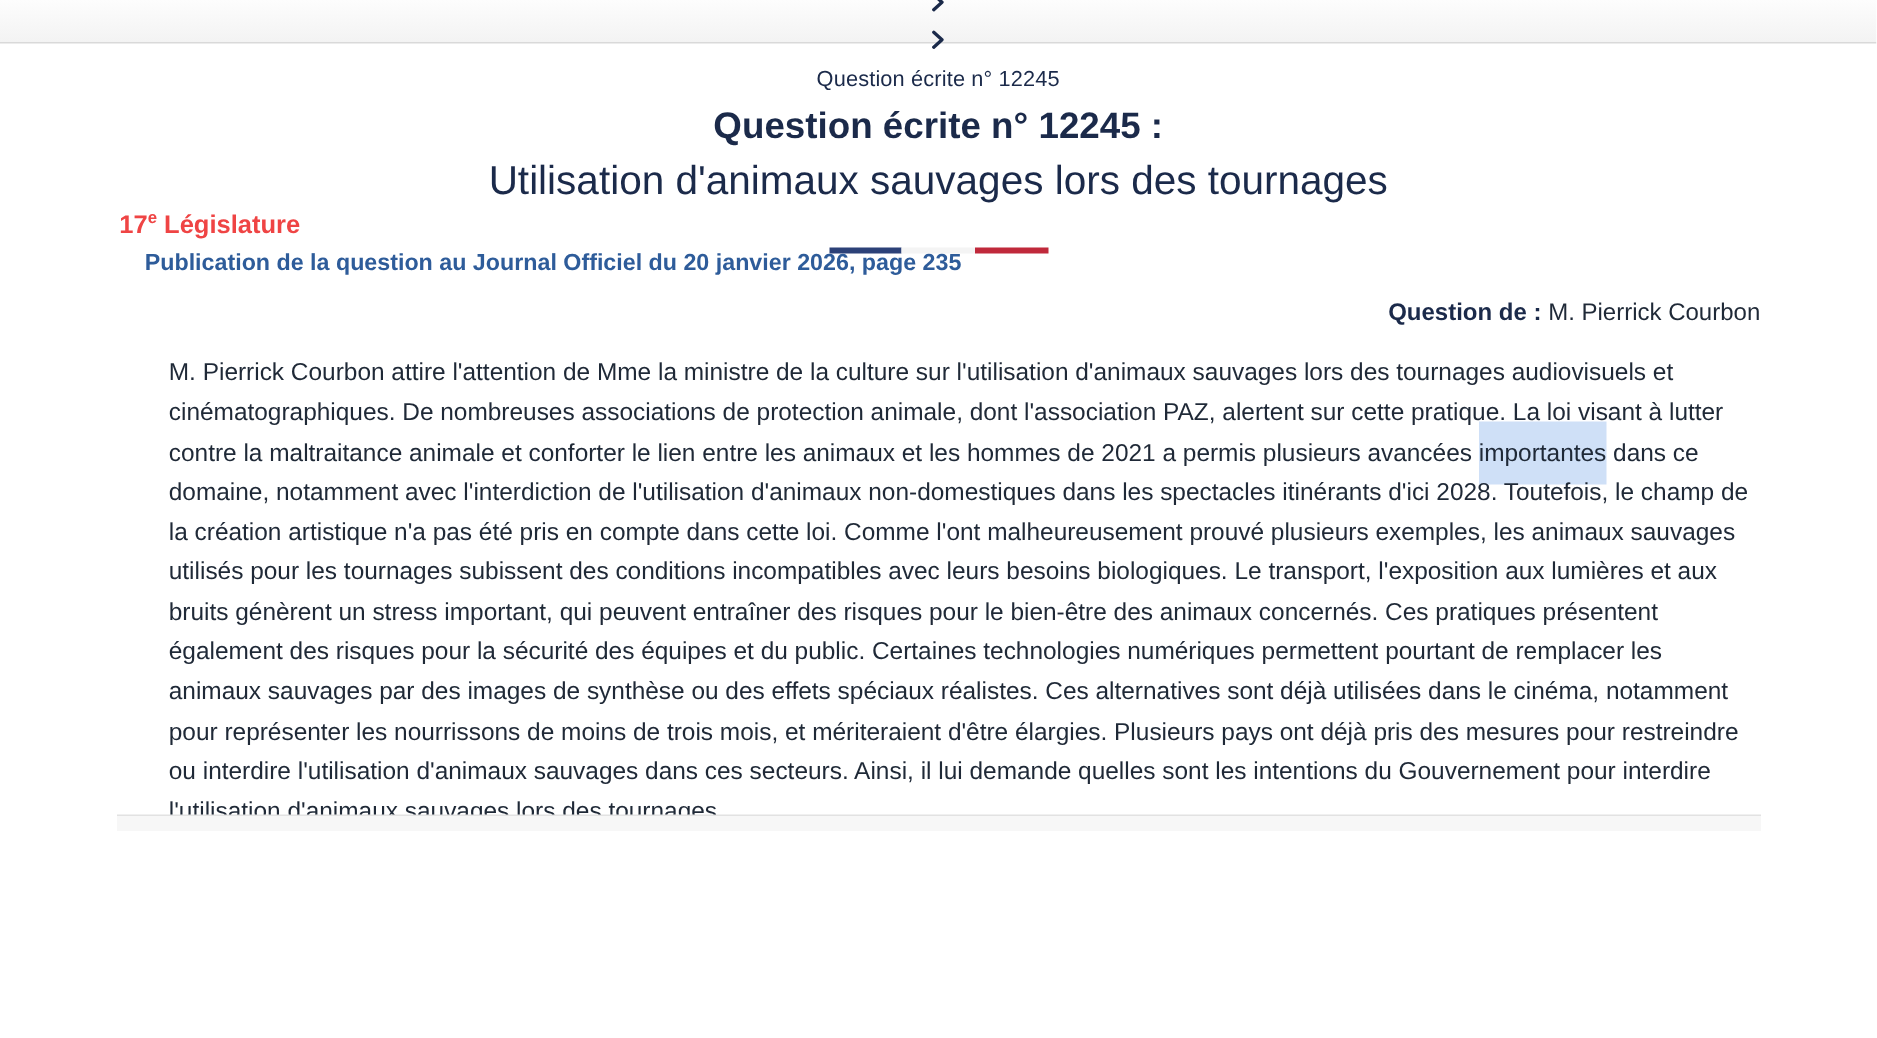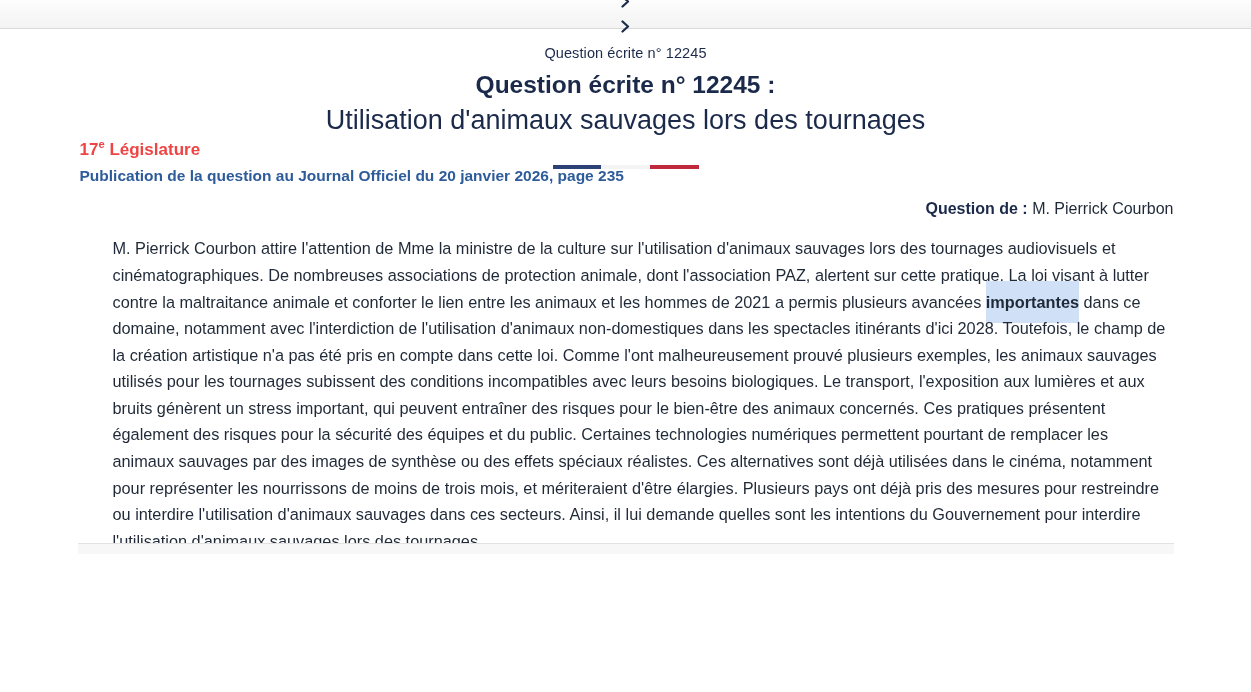--- a/index.html
+++ b/index.html
@@ -89,20 +89,21 @@
     color: #ef4444;
     padding-left: 2px;
   }
   .pub-line {
     color: #2e5c9a;
     font-weight: bold;
     font-size: 15.5px;
     line-height: 1.45;
     padding-left: 2px;
     margin-top: 5px;
+    margin-left: 17px;
   }
   .pub-line + .pub-line { margin-top: 1px; }
 
   .question-de {
     margin-top: 13px;
     padding-left: 18px;
     font-size: 16px;
     color: #1f2937;
     text-align: right;
   }
@@ -124,21 +125,20 @@
     padding-left: 35px;
     padding-right: 0px;
     font-size: 16.3px;
     line-height: 1.63;
     text-align: left;
     color: #1f2937;
   }
   .hl {
     background: #cfe0f7;
     padding: 12px 0;
-    font-weight: bold;
   }
 
   
   .footer-rule {
     position: absolute;
     left: 0;
     right: 0;
     bottom: 10px;
     height: 1px;
     background: #e2e2e2;

